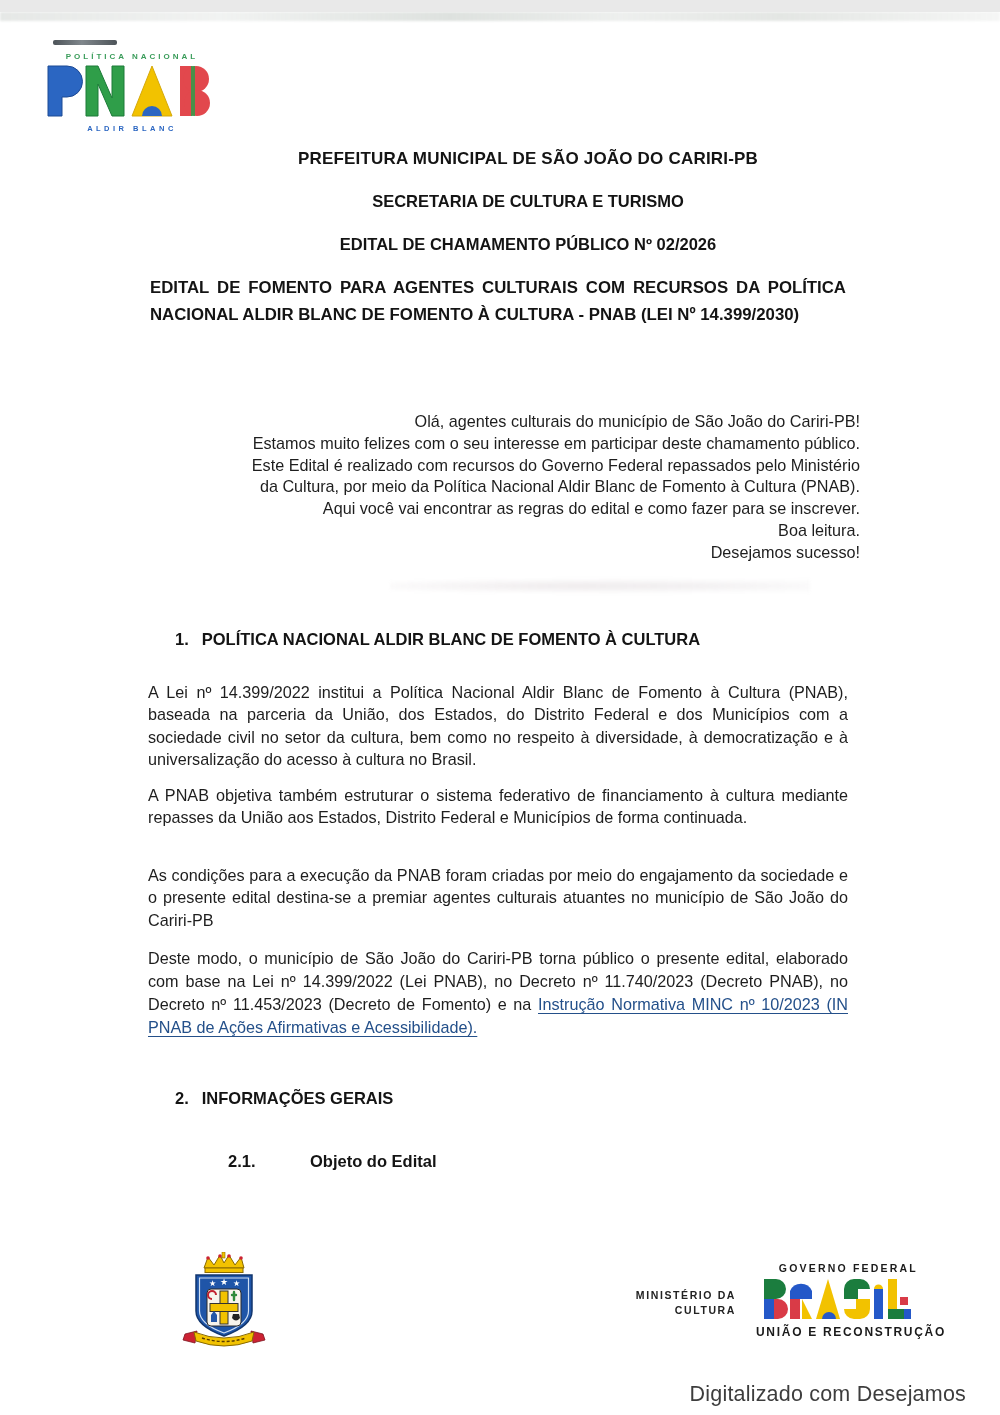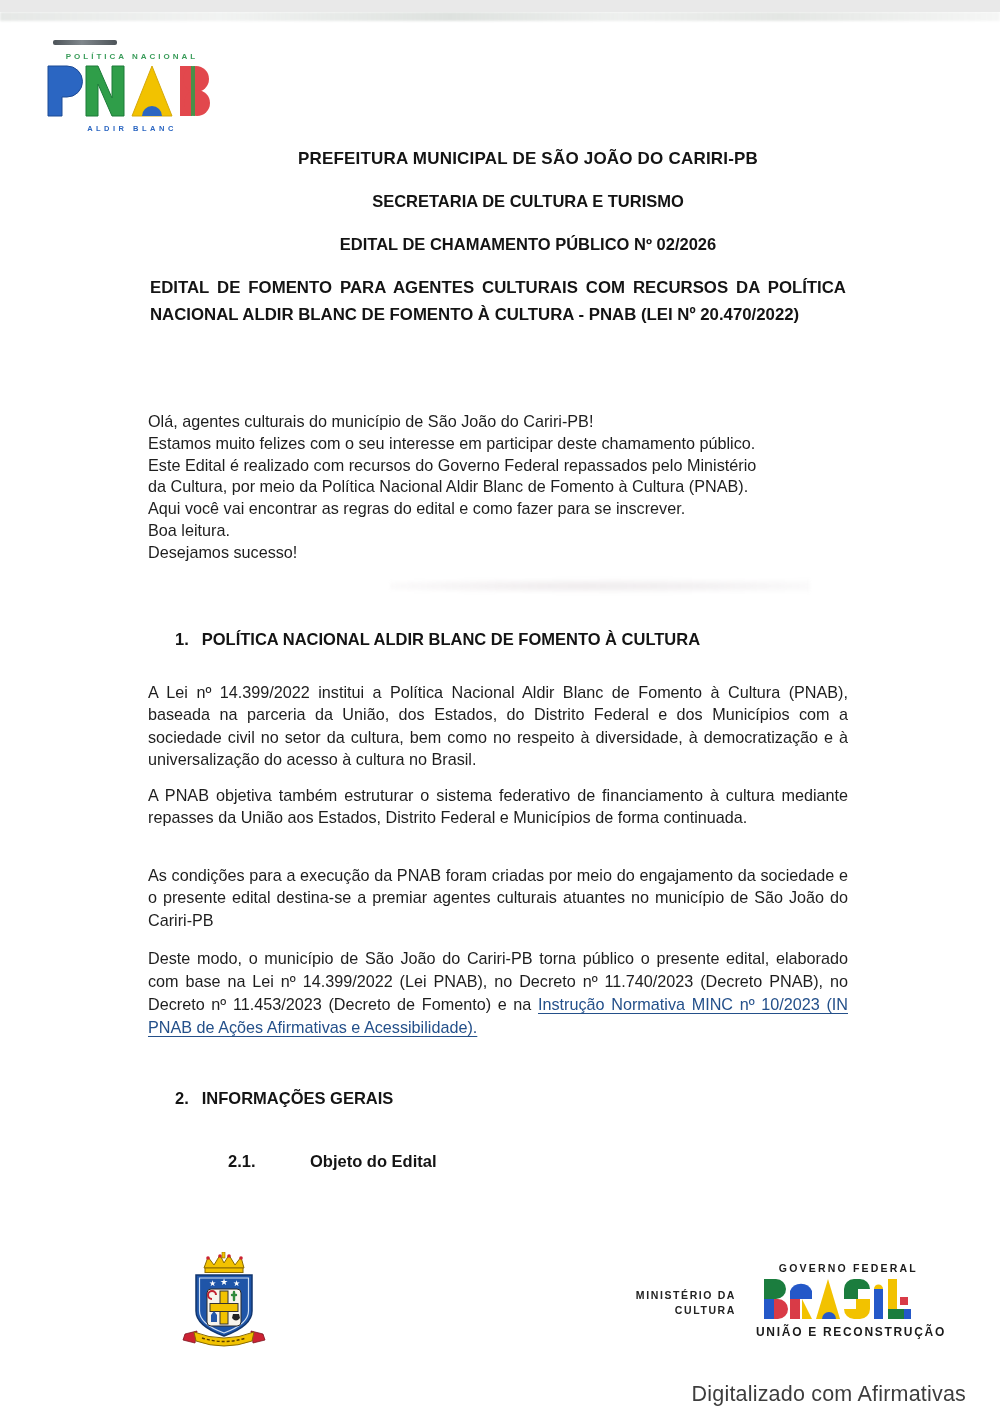--- a/index.html
+++ b/index.html
@@ -40,21 +40,21 @@
   .h-line{position:absolute;left:0;width:100%;text-align:center;font-weight:bold;color:#141414;padding-left:28px;}
   .h1{top:137px;font-size:17px;letter-spacing:.2px;}
   .h2{top:180px;font-size:16.5px;}
   .h3{top:223px;font-size:16.5px;}
   .subject{
     position:absolute;top:262px;left:150px;width:696px;
     font-weight:bold;font-size:16.8px;line-height:27px;
     text-align:justify;color:#141414;
   }
   
-  .intro{position:absolute;top:399px;left:148px;width:712px;font-size:16.2px;line-height:21.8px;}
+  .intro{position:absolute;top:399px;left:148px;width:712px;font-size:16.2px;line-height:21.8px;text-align:right;}
   
   .sec-heading{position:absolute;font-weight:bold;font-size:16.5px;color:#141414;display:flex;}
   .sec1{top:618px;left:175px;}
   .sec2{top:1077px;left:175px;}
   .sec-num{margin-right:13px;}
   .sub-heading{position:absolute;top:1140px;font-weight:bold;font-size:16.5px;color:#141414;}
   .sub-num{left:228px;}
   .sub-title{left:310px;}
   
   .body-para{
@@ -105,21 +105,21 @@
       <circle cx="151" cy="39" r="13" fill="#e2484d"></circle>
       <rect x="145" y="2" width="4" height="50" fill="#2f9e49" opacity=".85"></rect>
     </svg>
     <div class="pnab-bottom">ALDIR BLANC</div>
   </div>
 
   <div class="h-line h1">PREFEITURA MUNICIPAL DE SÃO JOÃO DO CARIRI-PB</div>
   <div class="h-line h2">SECRETARIA DE CULTURA E TURISMO</div>
   <div class="h-line h3">EDITAL DE CHAMAMENTO PÚBLICO Nº 02/2026</div>
 
-  <div class="subject">EDITAL DE FOMENTO PARA AGENTES CULTURAIS COM RECURSOS DA POLÍTICA NACIONAL ALDIR BLANC DE FOMENTO À CULTURA - PNAB (LEI Nº 20.470/2022)</div>
+  <div class="subject">EDITAL DE FOMENTO PARA AGENTES CULTURAIS COM RECURSOS DA POLÍTICA NACIONAL ALDIR BLANC DE FOMENTO À CULTURA - PNAB (LEI Nº 14.399/2030)</div>
 
   <div class="intro">
       <div>Olá, agentes culturais do município de São João do Cariri-PB!</div>
       <div>Estamos muito felizes com o seu interesse em participar deste chamamento público.</div>
       <div>Este Edital é realizado com recursos do Governo Federal repassados pelo Ministério</div>
       <div>da Cultura, por meio da Política Nacional Aldir Blanc de Fomento à Cultura (PNAB).</div>
       <div>Aqui você vai encontrar as regras do edital e como fazer para se inscrever.</div>
       <div>Boa leitura.</div>
       <div>Desejamos sucesso!</div>
     </div>
@@ -200,15 +200,15 @@
       <path d="M112,12 a4.5,4.5 0 0 1 9,0 z" fill="#f2c200"></path>
 
       <rect x="126" y="2" width="9" height="30" fill="#f2c200"></rect>
       <rect x="126" y="32" width="16" height="10" fill="#1b7d3e"></rect>
       <rect x="142" y="32" width="7" height="10" fill="#2458c8"></rect>
       <rect x="138" y="20" width="8" height="8" fill="#d93b47"></rect>
     </svg>
     <div class="gov-bottom">UNIÃO E RECONSTRUÇÃO</div>
   </div>
 
-  <div class="camscanner">Digitalizado com Afirmativas</div>
+  <div class="camscanner">Digitalizado com Desejamos</div>
 
 </div>
 
 </body></html>

